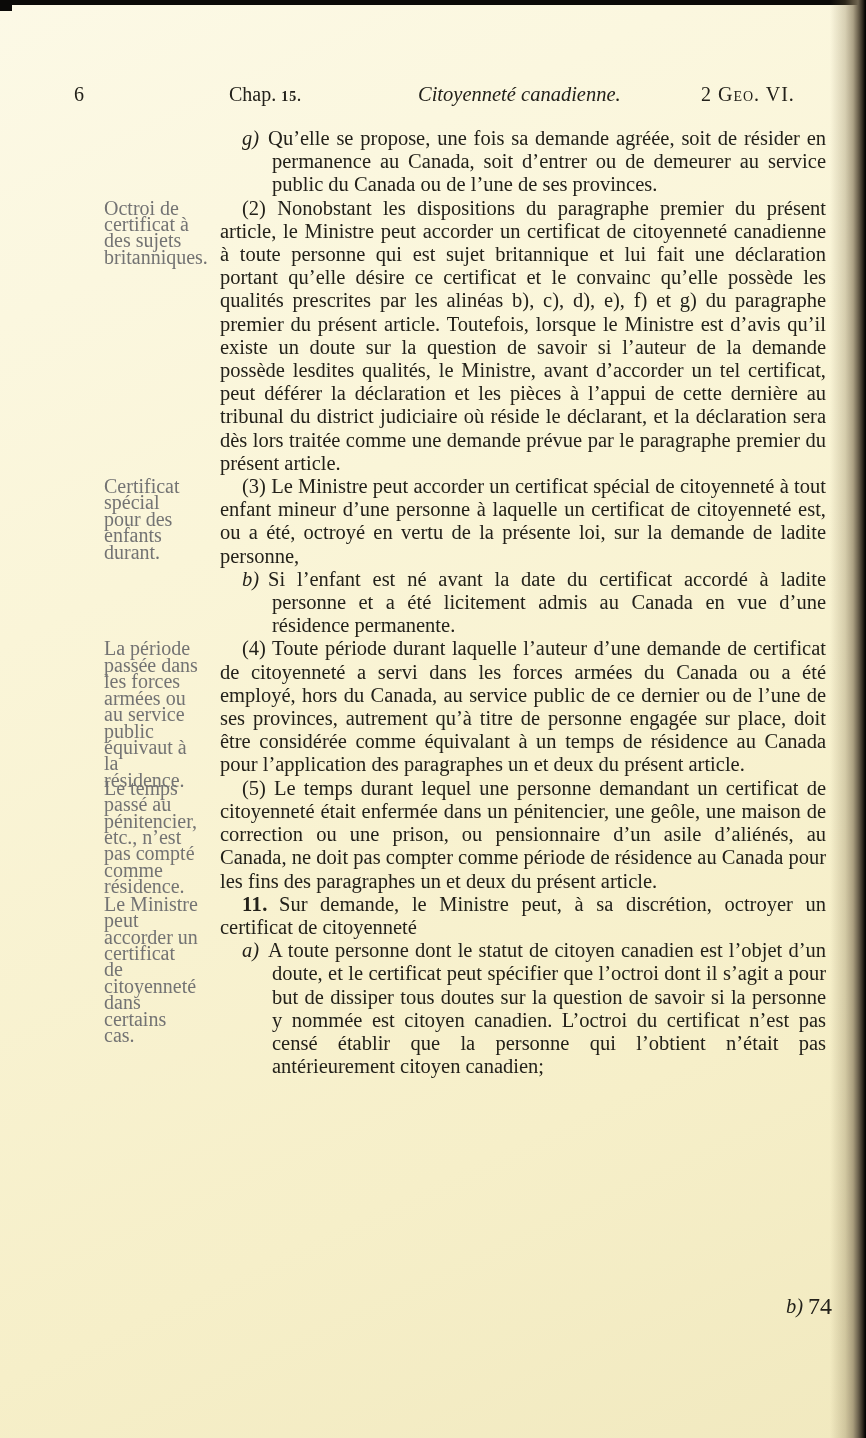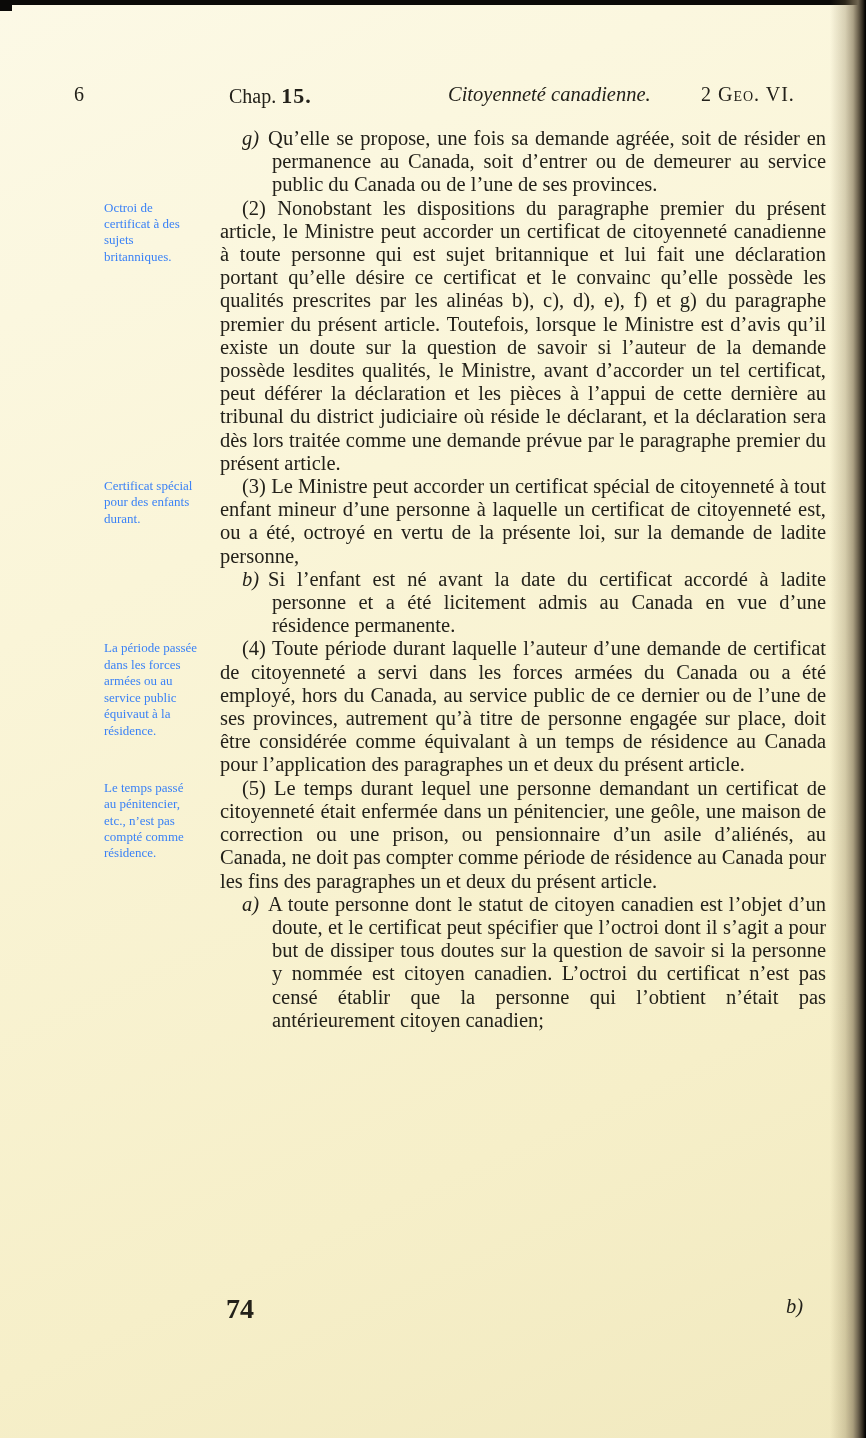--- a/index.html
+++ b/index.html
@@ -22,52 +22,52 @@
       #332c21 90%,
       #0a0806 97%,
       #000 100%);
     pointer-events:none;
   }
 
   
   .hdr { position:absolute; top:83px; font-size:20px; white-space:nowrap; }
   #hdr-num     { left:74px; }
   #hdr-chap    { left:229px; }
-  #hdr-chap .chapnum { font-weight:bold; font-size:22px; letter-spacing:1px; }
-  #hdr-title   { left:418px; font-style:italic; font-size:20.5px;margin-left:30px; }
+  #hdr-chap .chapnum { font-weight:bold; font-size:14px; letter-spacing:1px; }
+  #hdr-title   { left:418px; font-style:italic; font-size:20.5px; }
   #hdr-regnal  { left:701px; font-variant:small-caps; letter-spacing:1px; }
 
   
   .content {
     position:absolute; left:220px; top:127px; width:606px;
     font-size:20.5px; line-height:23.2px;
     text-align:justify; text-justify:inter-word;
   }
   .content p { margin:0; position:relative; }
   .para { text-indent:22px; }
   .li   { padding-left:52px; text-indent:-30px; }
   .it   { }
   .marker { font-style:italic; margin-right:9px; }
   .sec11 { margin-top:15px; }
   .secnum { font-weight:bold; margin-right:11px; letter-spacing:0.5px; }
 
   
   .note {
     position:absolute; left:-116px; top:3px; width:94px;
-    font-size:13px; line-height:16.4px;
+    font-size:20px; line-height:16.4px;
     text-align:left; text-indent:0;
     font-family:"Liberation Sans","DejaVu Sans",sans-serif;
     font-family:"Liberation Serif","DejaVu Serif",serif; 
-    color:#3b82f6;
+    color:#737373;
   }
 
   
   .footer-num {
     position:absolute; left:226px; top:1293px; width:606px;
-    text-align:left; font-size:28px;font-weight:bold;
+    text-align:right; font-size:24px;
   }
   .catchword {
     position:absolute; left:786px; top:1295px;
     font-style:italic; font-size:20.5px;
   }
 </style>
 </head>
 <body>
 
 <div class="top-strip"></div>
@@ -94,20 +94,23 @@
   <p class="li"><span class="marker">b)</span><span>Si l’enfant est né avant la date du certificat accordé à ladite personne et a été licitement admis au Canada en vue d’une résidence permanente.</span></p>
 
   <p class="para">
     <span class="note">La période passée dans les forces armées ou au service public équivaut à la résidence.</span><span>(4) Toute période durant laquelle l’auteur d’une demande de certificat de citoyenneté a servi dans les forces armées du Canada ou a été employé, hors du Canada, au service public de ce dernier ou de l’une de ses provinces, autrement qu’à titre de personne engagée sur place, doit être considérée comme équivalant à un temps de résidence au Canada pour l’application des paragraphes un et deux du présent article.</span>
   </p>
 
   <p class="para">
     <span class="note">Le temps passé au pénitencier, etc., n’est pas compté comme résidence.</span><span>(5) Le temps durant lequel une personne demandant un certificat de citoyenneté était enfermée dans un pénitencier, une geôle, une maison de correction ou une prison, ou pensionnaire d’un asile d’aliénés, au Canada, ne doit pas compter comme période de résidence au Canada pour les fins des paragraphes un et deux du présent article.</span>
   </p>
 
+  <p class="para sec11">
+    <span class="note">Le Ministre peut accorder un certificat de citoyenneté dans certains cas.</span><span class="secnum">11.</span><span>Sur demande, le Ministre peut, à sa discrétion, octroyer un certificat de citoyenneté</span>
+  </p>
 
   <p class="li"><span class="marker">a)</span><span>A toute personne dont le statut de citoyen canadien est l’objet d’un doute, et le certificat peut spécifier que l’octroi dont il s’agit a pour but de dissiper tous doutes sur la question de savoir si la personne y nommée est citoyen canadien. L’octroi du certificat n’est pas censé établir que la personne qui l’obtient n’était pas antérieurement citoyen canadien;</span></p>
 
 </div>
 
 <div class="footer-num">74</div>
 <div class="catchword">b)</div>
 
 <div class="binding-shadow"></div>
 

